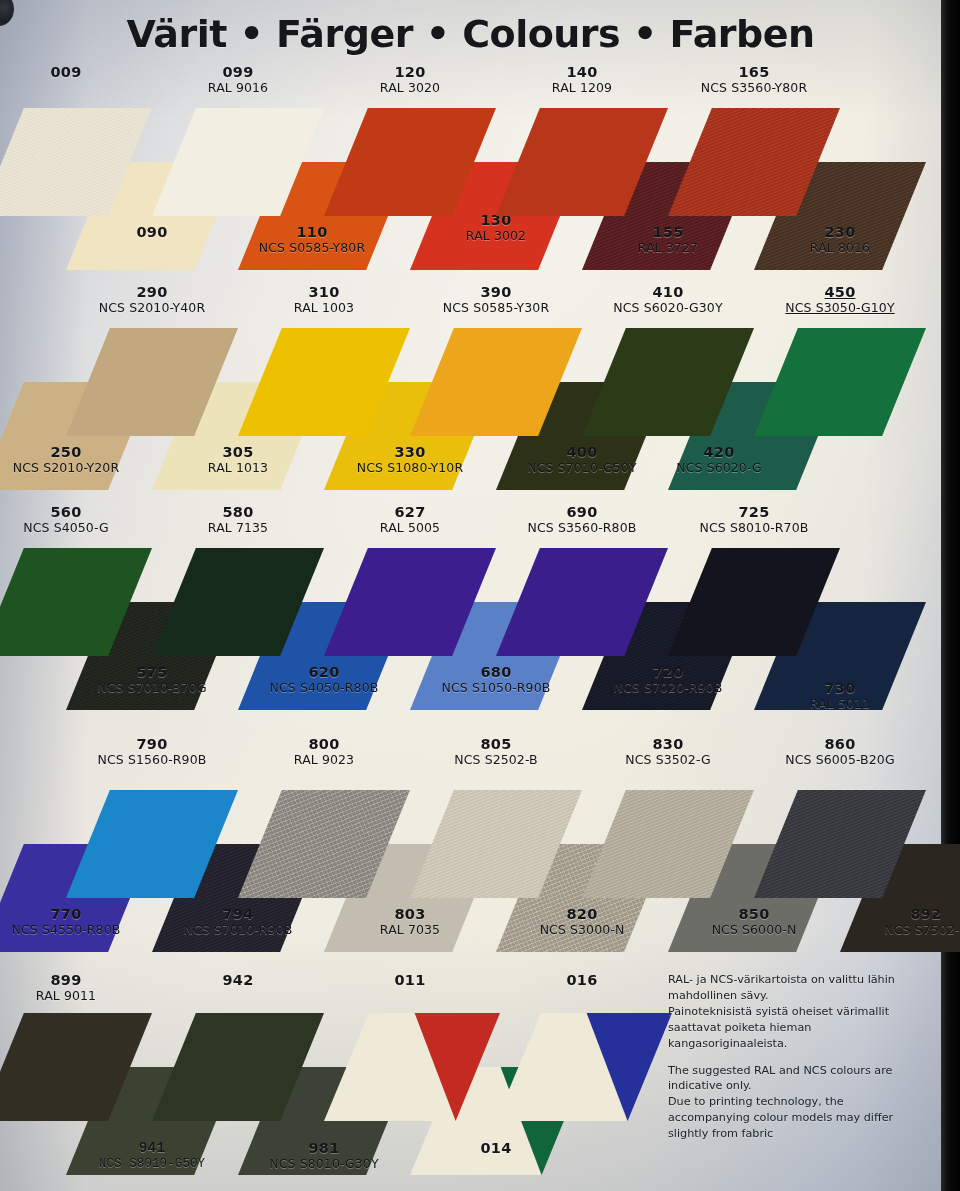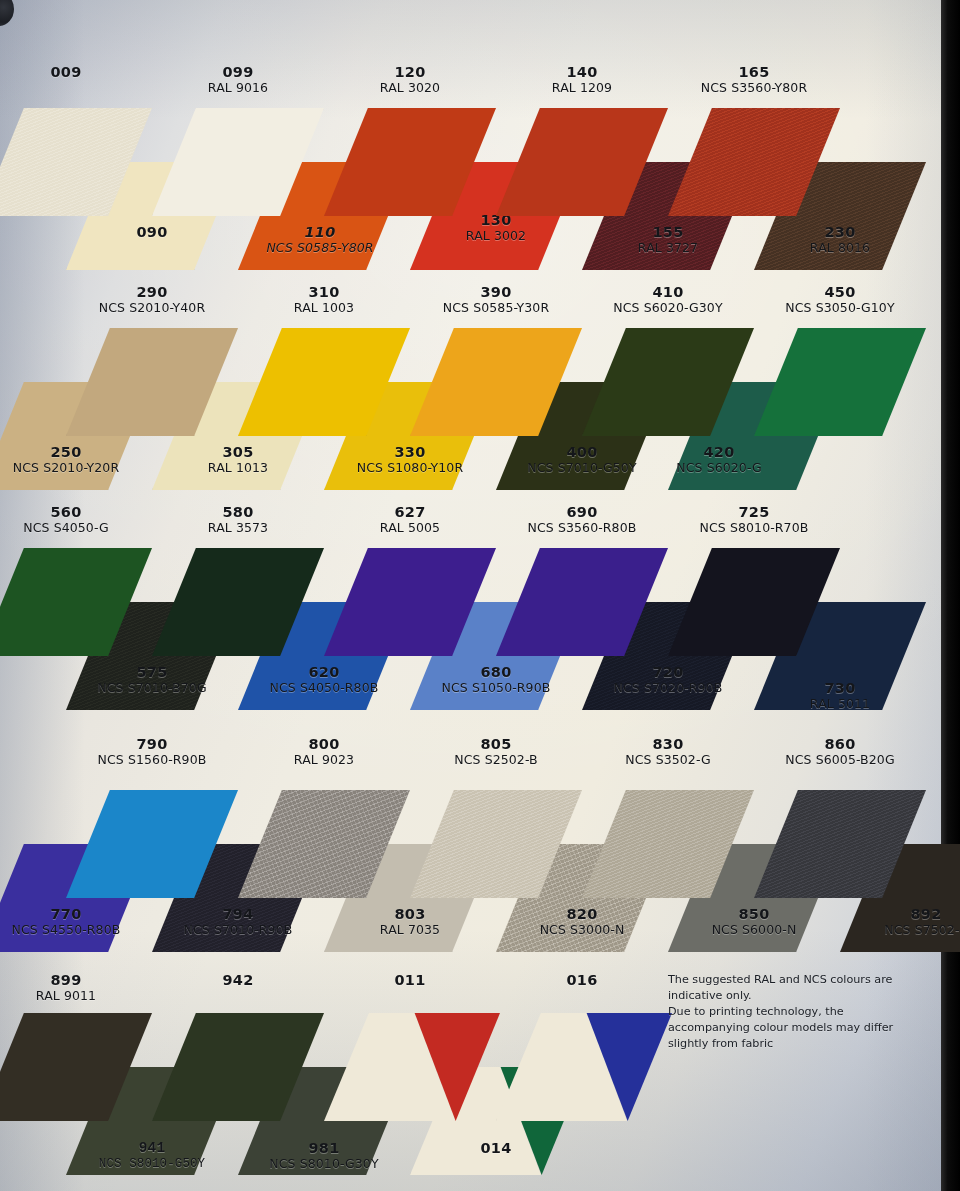--- a/index.html
+++ b/index.html
@@ -108,29 +108,30 @@
 </style>
 </head>
 <body>
 
 <div id="page">
 
   <div id="paper"></div>
   <div id="rightedge"></div>
   <div id="corner-dot"></div>
 
+  <div id="title">Värit • Färger • Colours • Farben</div>
 
   <div id="grid">
       <div class="row">
         <div class="dia" title="090" style="left: 66px; top: 162px; background: rgb(240, 229, 192);"></div>
         <div class="lbl" style="left: 57px; top: 224px;">
           <span class="code">090</span>
         </div>
         <div class="dia" title="110 NCS S0585-Y80R" style="left: 238px; top: 162px; background: rgb(217, 84, 20);"></div>
-        <div class="lbl" style="left: 225px; top: 224px; font-style: italic;">
+        <div class="lbl" style="left: 217px; top: 224px;">
           <span class="code">110</span>
           <span class="ref">NCS S0585-Y80R</span>
         </div>
         <div class="dia" title="130 RAL 3002" style="left: 410px; top: 162px; background: rgb(213, 50, 32);"></div>
         <div class="lbl" style="left: 401px; top: 212px;">
           <span class="code">130</span>
           <span class="ref">RAL 3002</span>
         </div>
         <div class="dia tex" title="155 RAL 3005" style="left: 582px; top: 162px; background: rgb(90, 32, 36);"></div>
         <div class="lbl" style="left: 573px; top: 224px;">
@@ -207,21 +208,21 @@
         <div class="lbl" style="left: 401px; top: 284px;">
           <span class="code">390</span>
           <span class="ref">NCS S0585-Y30R</span>
         </div>
         <div class="dia" title="410 NCS S6020-G30Y" style="left: 582px; top: 328px; background: rgb(43, 58, 23);"></div>
         <div class="lbl" style="left: 573px; top: 284px;">
           <span class="code">410</span>
           <span class="ref">NCS S6020-G30Y</span>
         </div>
         <div class="dia" title="450 NCS S3050-G10Y" style="left: 754px; top: 328px; background: rgb(21, 113, 59);"></div>
-        <div class="lbl" style="left: 745px; top: 284px;">
+        <div class="lbl" style="left: 745px; top: 284px; text-decoration: underline;">
           <span class="code">450</span>
           <span class="ref">NCS S3050-G10Y</span>
         </div>
       </div>
       <div class="row">
         <div class="dia tex" title="575 NCS S7010-B70G" style="left: 66px; top: 602px; background: rgb(34, 37, 31);"></div>
         <div class="lbl" style="left: 57px; top: 664px;">
           <span class="code">575</span>
           <span class="ref">NCS S7010-B70G</span>
         </div>
@@ -246,21 +247,21 @@
           <span class="ref">RAL 5011</span>
         </div>
         <div class="dia" title="560 NCS S4050-G" style="left: -20px; top: 548px; background: rgb(29, 84, 34);"></div>
         <div class="lbl" style="left: -29px; top: 504px;">
           <span class="code">560</span>
           <span class="ref">NCS S4050-G</span>
         </div>
         <div class="dia" title="580 RAL 6005" style="left: 152px; top: 548px; background: rgb(21, 42, 27);"></div>
         <div class="lbl" style="left: 143px; top: 504px;">
           <span class="code">580</span>
-          <span class="ref">RAL 3573</span>
+          <span class="ref">RAL 7135</span>
         </div>
         <div class="dia" title="627 RAL 5005" style="left: 324px; top: 548px; background: rgb(61, 30, 142);"></div>
         <div class="lbl" style="left: 315px; top: 504px;">
           <span class="code">627</span>
           <span class="ref">RAL 5005</span>
         </div>
         <div class="dia" title="690 NCS S3560-R80B" style="left: 496px; top: 548px; background: rgb(58, 31, 140);"></div>
         <div class="lbl" style="left: 487px; top: 504px;">
           <span class="code">690</span>
           <span class="ref">NCS S3560-R80B</span>
@@ -366,16 +367,17 @@
           <div class="a" style="background: rgb(239, 233, 216);"></div>
           <div class="b" style="background: rgb(37, 48, 154);"></div>
         </div>
         <div class="lbl" style="left: 487px; top: 972px;">
           <span class="code">016</span>
         </div>
       </div>
     </div>
 
   <div id="notes">
+    <p>RAL- ja NCS-värikartoista on valittu lähin mahdollinen sävy.<br>Painoteknisistä syistä oheiset värimallit saattavat poiketa hieman kangasoriginaaleista.</p>
     <p>The suggested RAL and NCS colours are indicative only.<br>Due to printing technology, the accompanying colour models may differ slightly from fabric</p>
   </div>
 
 </div>
 
 </body></html>

